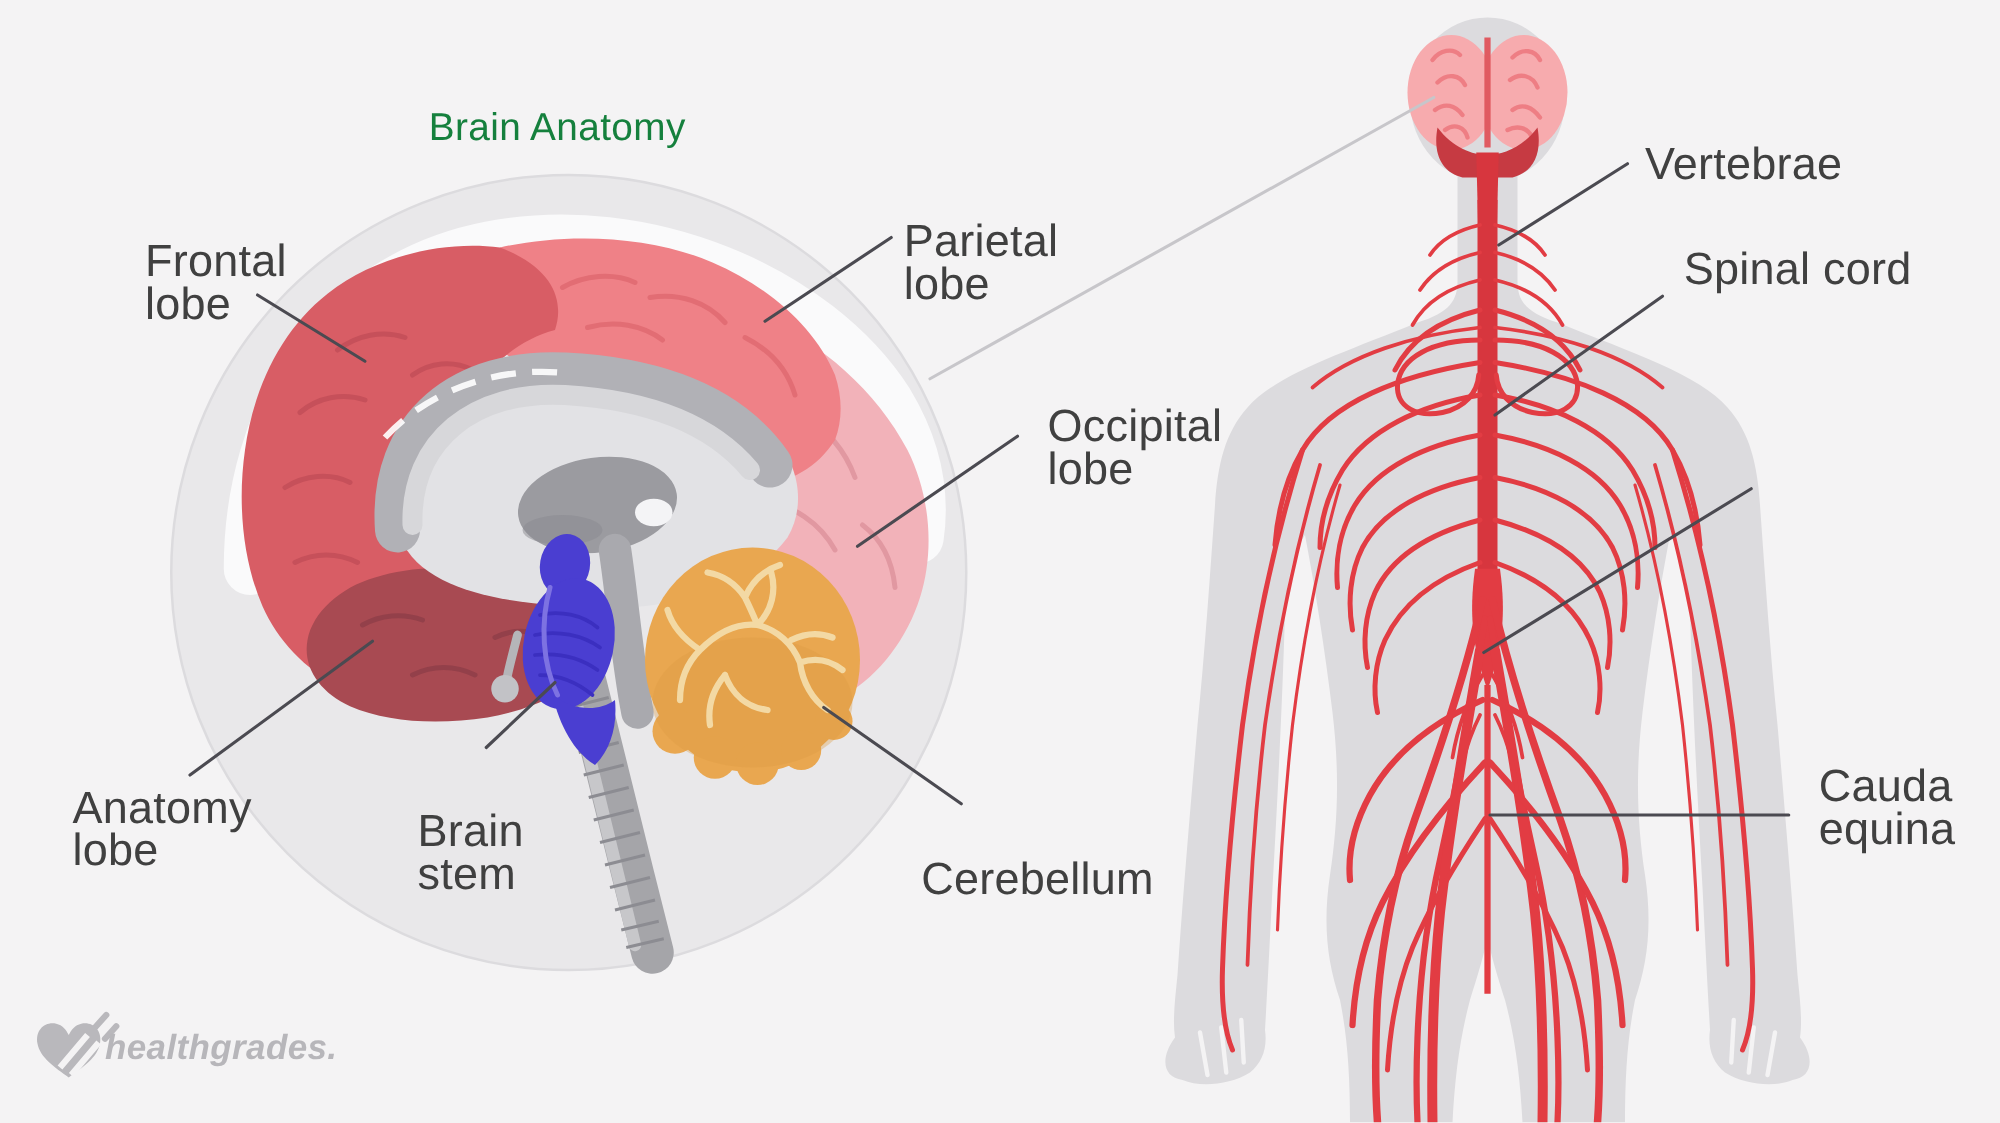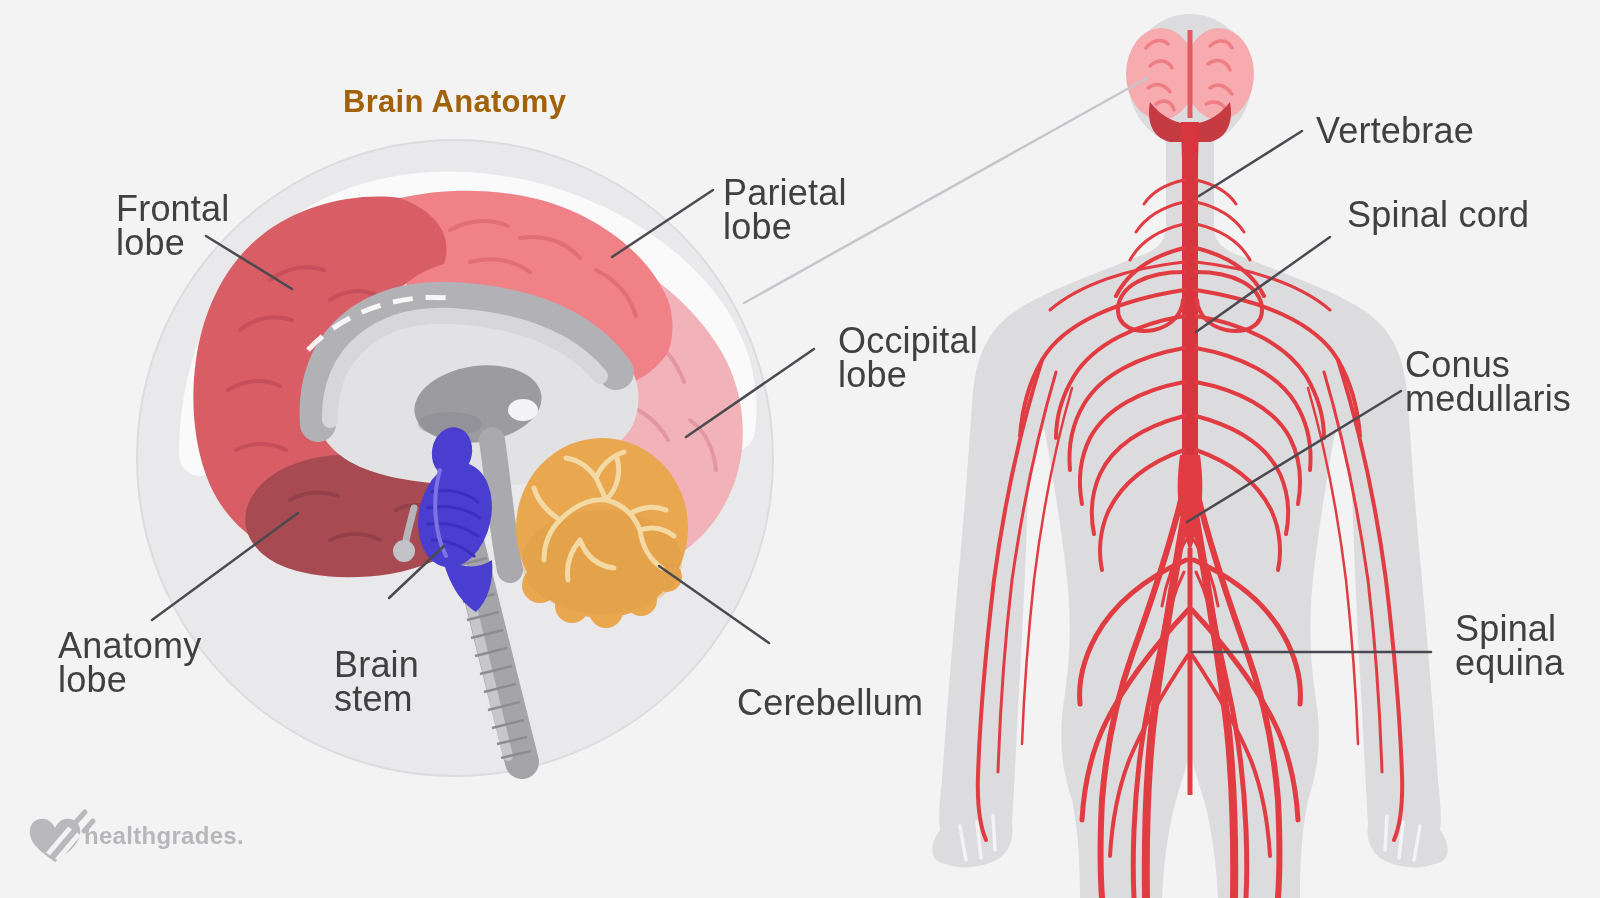--- a/index.html
+++ b/index.html
@@ -1,22 +1,22 @@
 <!DOCTYPE html>
 <html><head>
 <meta charset="utf-8">
 <style>
   html,body{margin:0;padding:0;background:#f4f3f4;}
   .stage{position:relative;width:1600px;height:898px;overflow:hidden;
          font-family:"Liberation Sans",sans-serif;background:#f4f3f4;}
   .stage svg{position:absolute;left:0;top:0;}
   .label{position:absolute;white-space:pre-line;font-size:36px;line-height:34px;
          color:#404040;letter-spacing:.2px;}
-  .title{position:absolute;font-size:31px;font-weight:bold;color:#a16207;letter-spacing:.3px;}
-  .logo-text{position:absolute;font-size:24px;font-weight:bold;color:#b7b6ba;letter-spacing:.3px;}
+  .title{position:absolute;font-size:31px;font-weight:normal;color:#15803d;letter-spacing:.3px;}
+  .logo-text{position:absolute;font-size:28px;font-weight:bold;color:#b7b6ba;letter-spacing:.3px;font-style:italic;}
 </style>
 </head>
 <body>
 
 <div class="stage">
 
 <svg width="1600" height="898" viewBox="0 0 1600 898">
 
   <g>
     <circle cx="455" cy="458" r="318" fill="#e9e8ea" stroke="#dcdbde" stroke-width="2"></circle>
@@ -197,20 +197,18 @@
 <div class="label" style="left:824px;top:324px;margin-left:14px;">Occipital
 lobe</div>
 <div class="label" style="left:58px;top:629px;">Anatomy
 lobe</div>
 <div class="label" style="left:334px;top:648px;">Brain
 stem</div>
 <div class="label" style="left:737px;top:686px;">Cerebellum</div>
 
 <div class="label" style="left:1316px;top:114px;">Vertebrae</div>
 <div class="label" style="left:1347px;top:198px;text-align:center;">Spinal cord</div>
-<div class="label" style="left:1405px;top:348px;">Conus
-medullaris</div>
-<div class="label" style="left:1455px;top:612px;">Spinal
+<div class="label" style="left:1455px;top:612px;">Cauda
 equina</div>
 
 <div class="logo-text" style="left:84px;top:822px;">healthgrades.</div>
 
 </div>
 
 </body></html>

